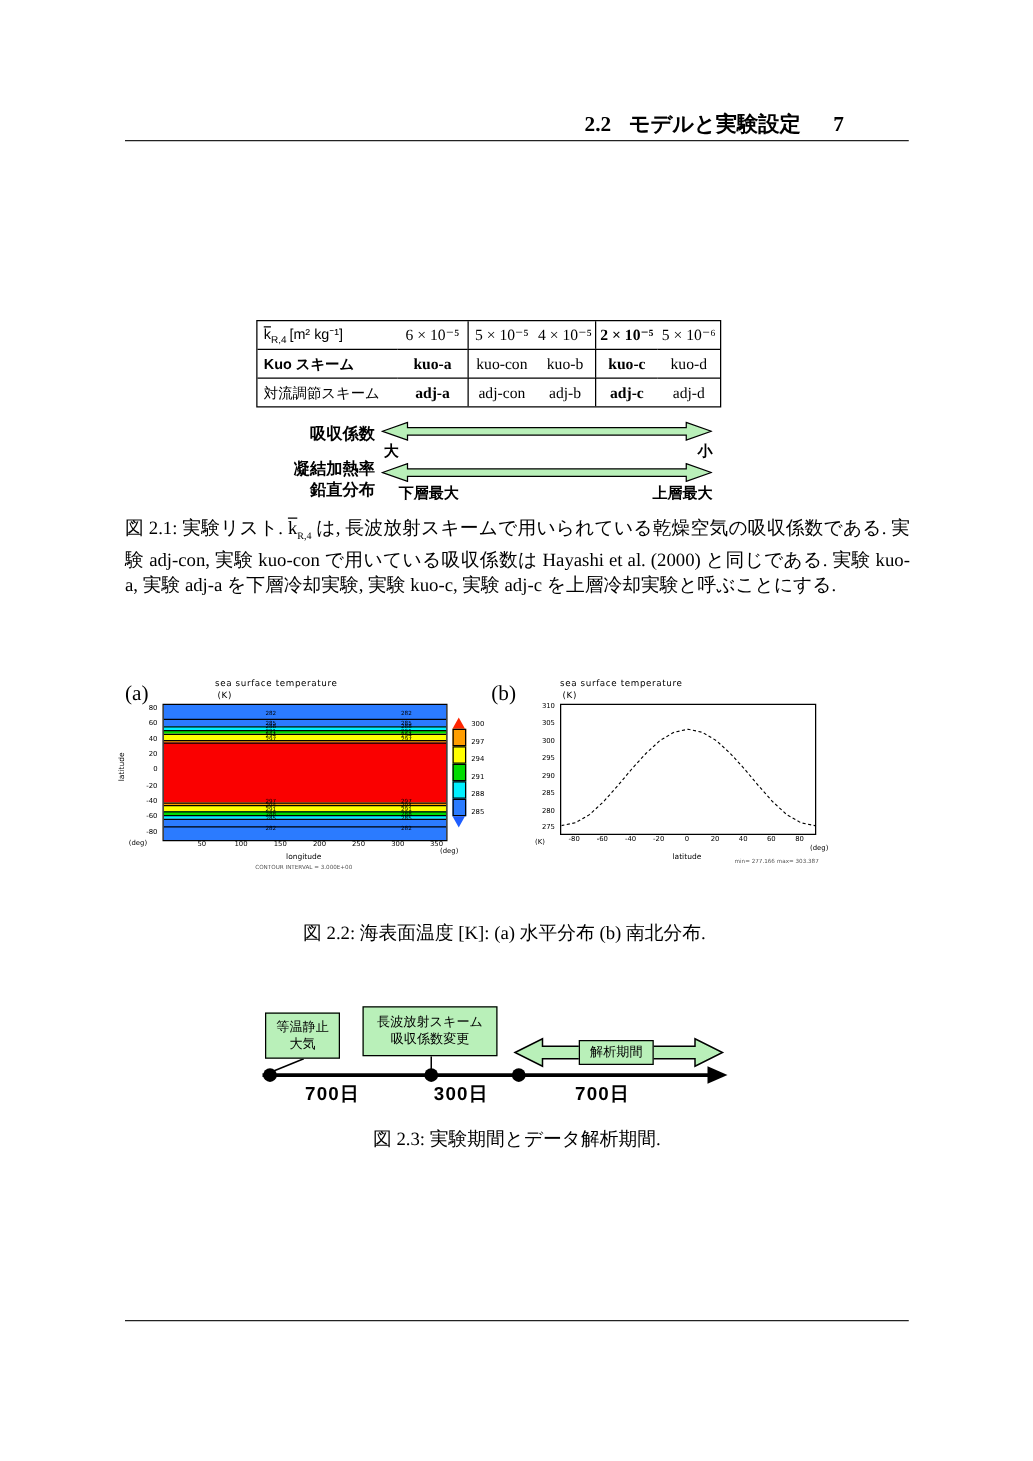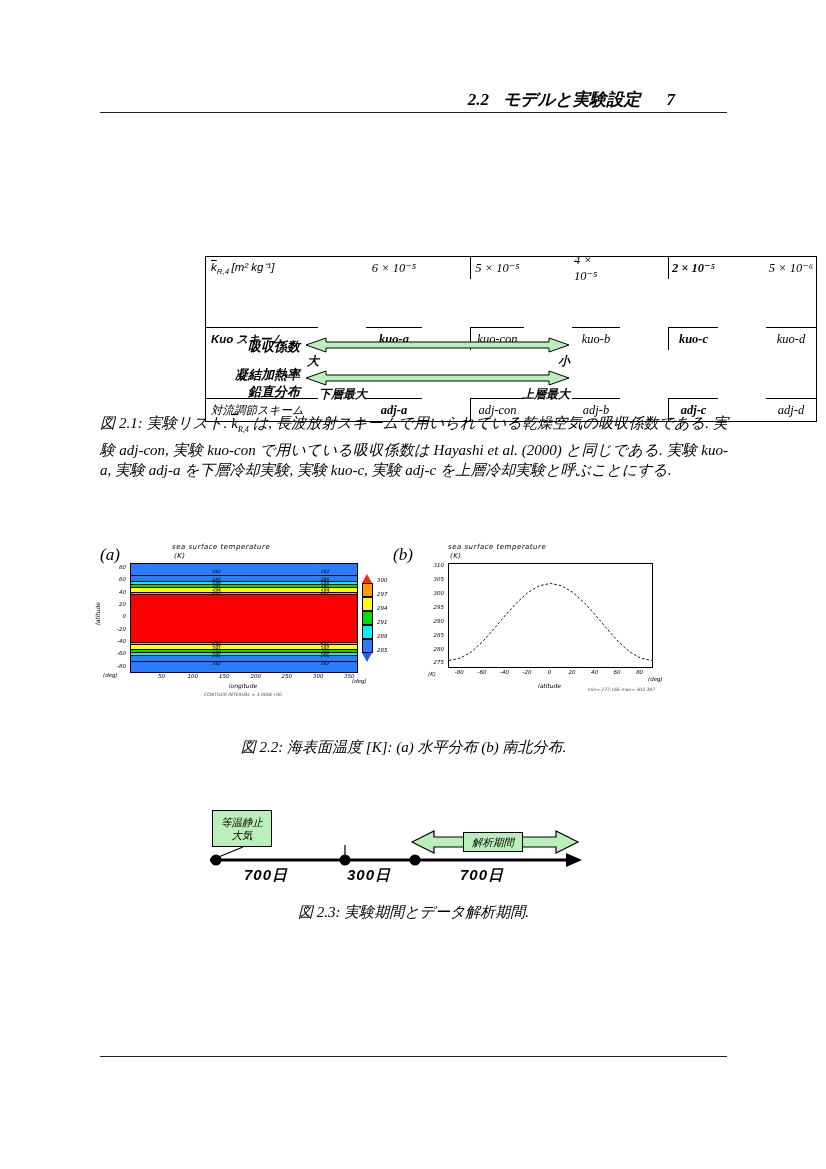--- a/index.html
+++ b/index.html
@@ -1,26 +1,26 @@
 <!DOCTYPE html>
 <html><head>
 <meta charset="utf-8">
 <style>
   html,body{margin:0;padding:0;background:#e8e8e8;}
   .page{position:relative;width:826px;height:1169px;margin:0 auto;background:#ffffff;
-        font-family:"Liberation Serif","DejaVu Serif",serif;color:#000;overflow:hidden;font-style:italic;}
+        font-family:"Liberation Serif","DejaVu Serif",serif;color:#000;overflow:hidden;}
   .abs{position:absolute;}
   
   .hdr{top:88px;left:100px;width:627px;display:flex;justify-content:flex-end;align-items:baseline;
        font-weight:bold;font-size:17px;}
   .hdr .pn{margin-left:26px;margin-right:52px;}
   .rule{left:100px;width:627px;border-top:1.2px solid #222;height:0;}
   
   .xtable{top:256px;left:205px;border:1.4px solid #000;display:grid;
-          grid-template-columns:112px 56px 54px 48px 50px 50px;font-size:12.5px;gap:48px;}
+          grid-template-columns:112px 56px 54px 48px 50px 50px;font-size:12.5px;}
   .xtable .cell{height:22px;display:flex;align-items:center;justify-content:center;padding:0 2px;}
   .xtable .lab{justify-content:flex-start;padding-left:5px;font-family:"Liberation Sans",sans-serif;font-size:11.5px;}
   .xtable .sep{border-left:1px solid #000;}
   .xtable .nt{border-top:1px solid #000;}
   .xtable .b{font-weight:bold;}
   .ov{text-decoration:overline;}
   sub{font-size:8px;}
   
   .ar-lab{font-family:"Liberation Sans",sans-serif;font-size:13px;font-weight:bold;}
   .ar-end{font-family:"Liberation Sans",sans-serif;font-size:12px;font-weight:bold;}
@@ -293,20 +293,24 @@
     <line x1="25" y1="60" x2="383" y2="60" stroke="#000" stroke-width="3"></line>
     <polygon points="381,53 397,60 381,67" fill="#000"></polygon>
     <circle cx="31" cy="60" r="5.5" fill="#000"></circle>
     <circle cx="160" cy="60" r="5.5" fill="#000"></circle>
     <circle cx="230" cy="60" r="5.5" fill="#000"></circle>
   </svg>
   <div class="gbox" style="top:810px;left:212px;width:58px;height:35px;">
     <span>等温静止</span>
     <span>大気</span>
   </div>
+  <div class="gbox" style="top:805px;left:290px;width:106px;height:38px;">
+    <span>長波放射スキーム</span>
+    <span>吸収係数変更</span>
+  </div>
   <div class="gbox" style="top:832px;left:463px;width:58px;height:18px;">
     <span>解析期間</span>
   </div>
   <div class="dayl" style="top:866px;left:244px;">700日</div>
   <div class="dayl" style="top:866px;left:347px;">300日</div>
   <div class="dayl" style="top:866px;left:460px;">700日</div>
 
   <div class="abs cap cap-c" style="top:902px;left:100px;width:627px;">図 2.3: 実験期間とデータ解析期間.</div>
 
   <div class="abs rule" style="top:1056px;"></div>

